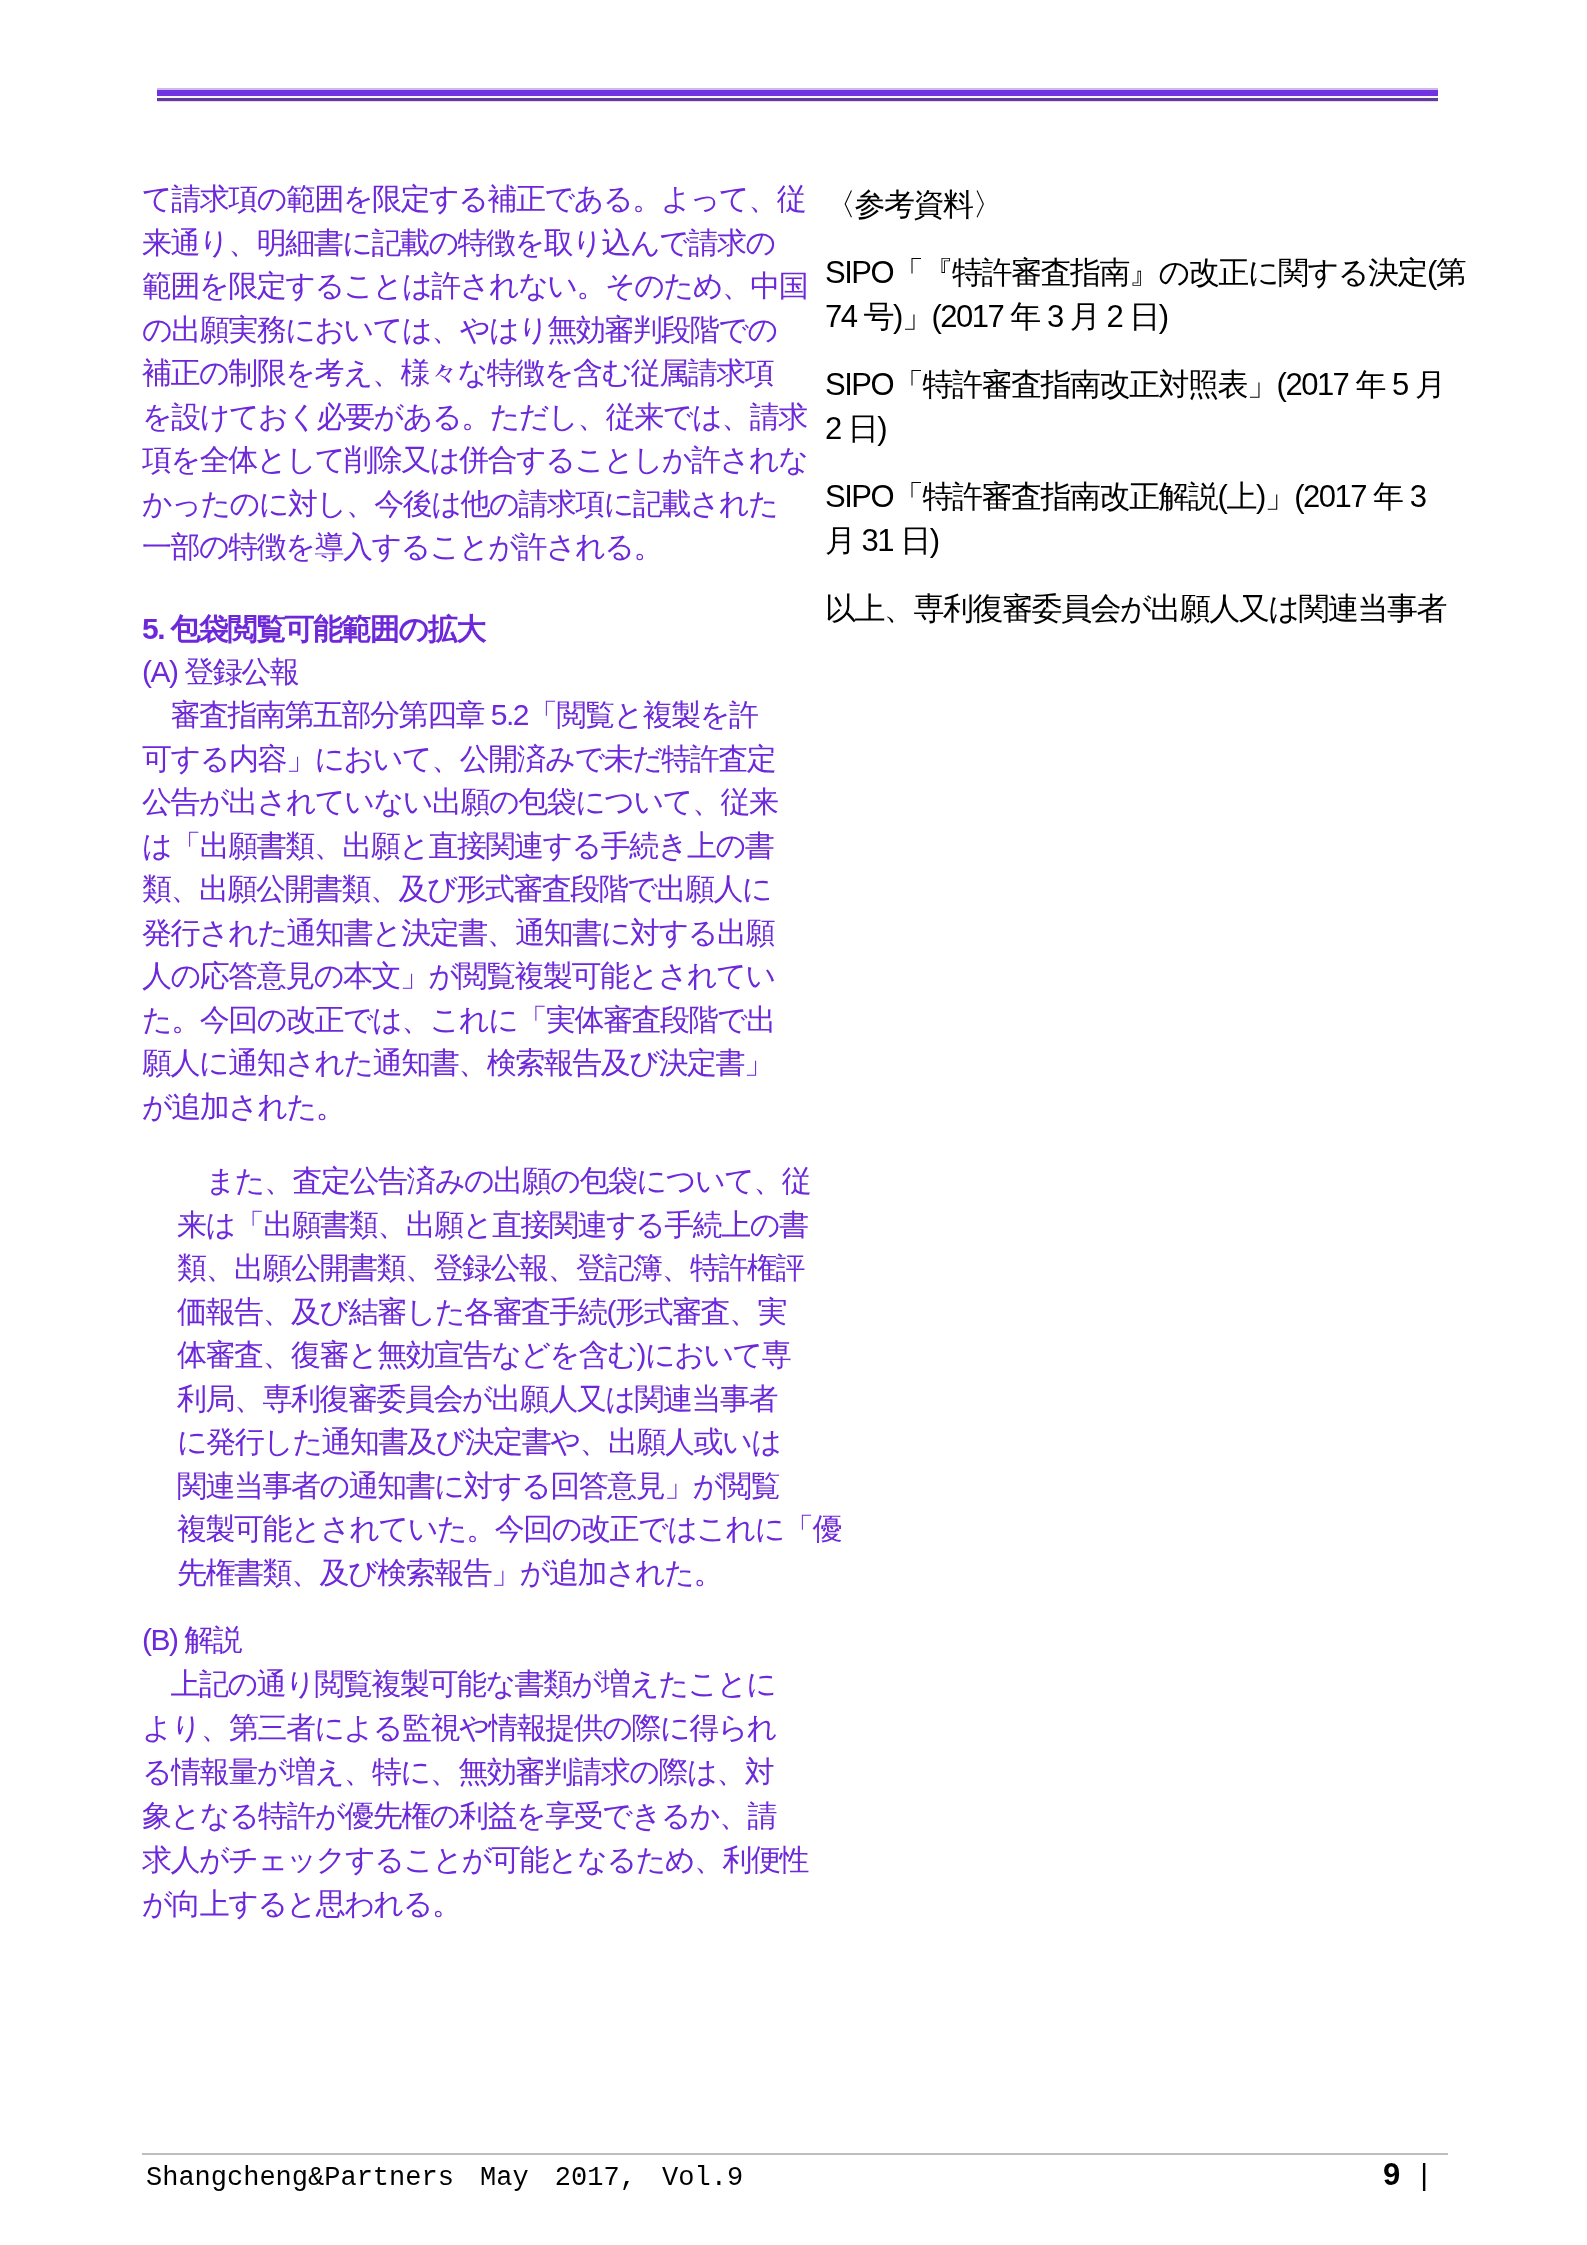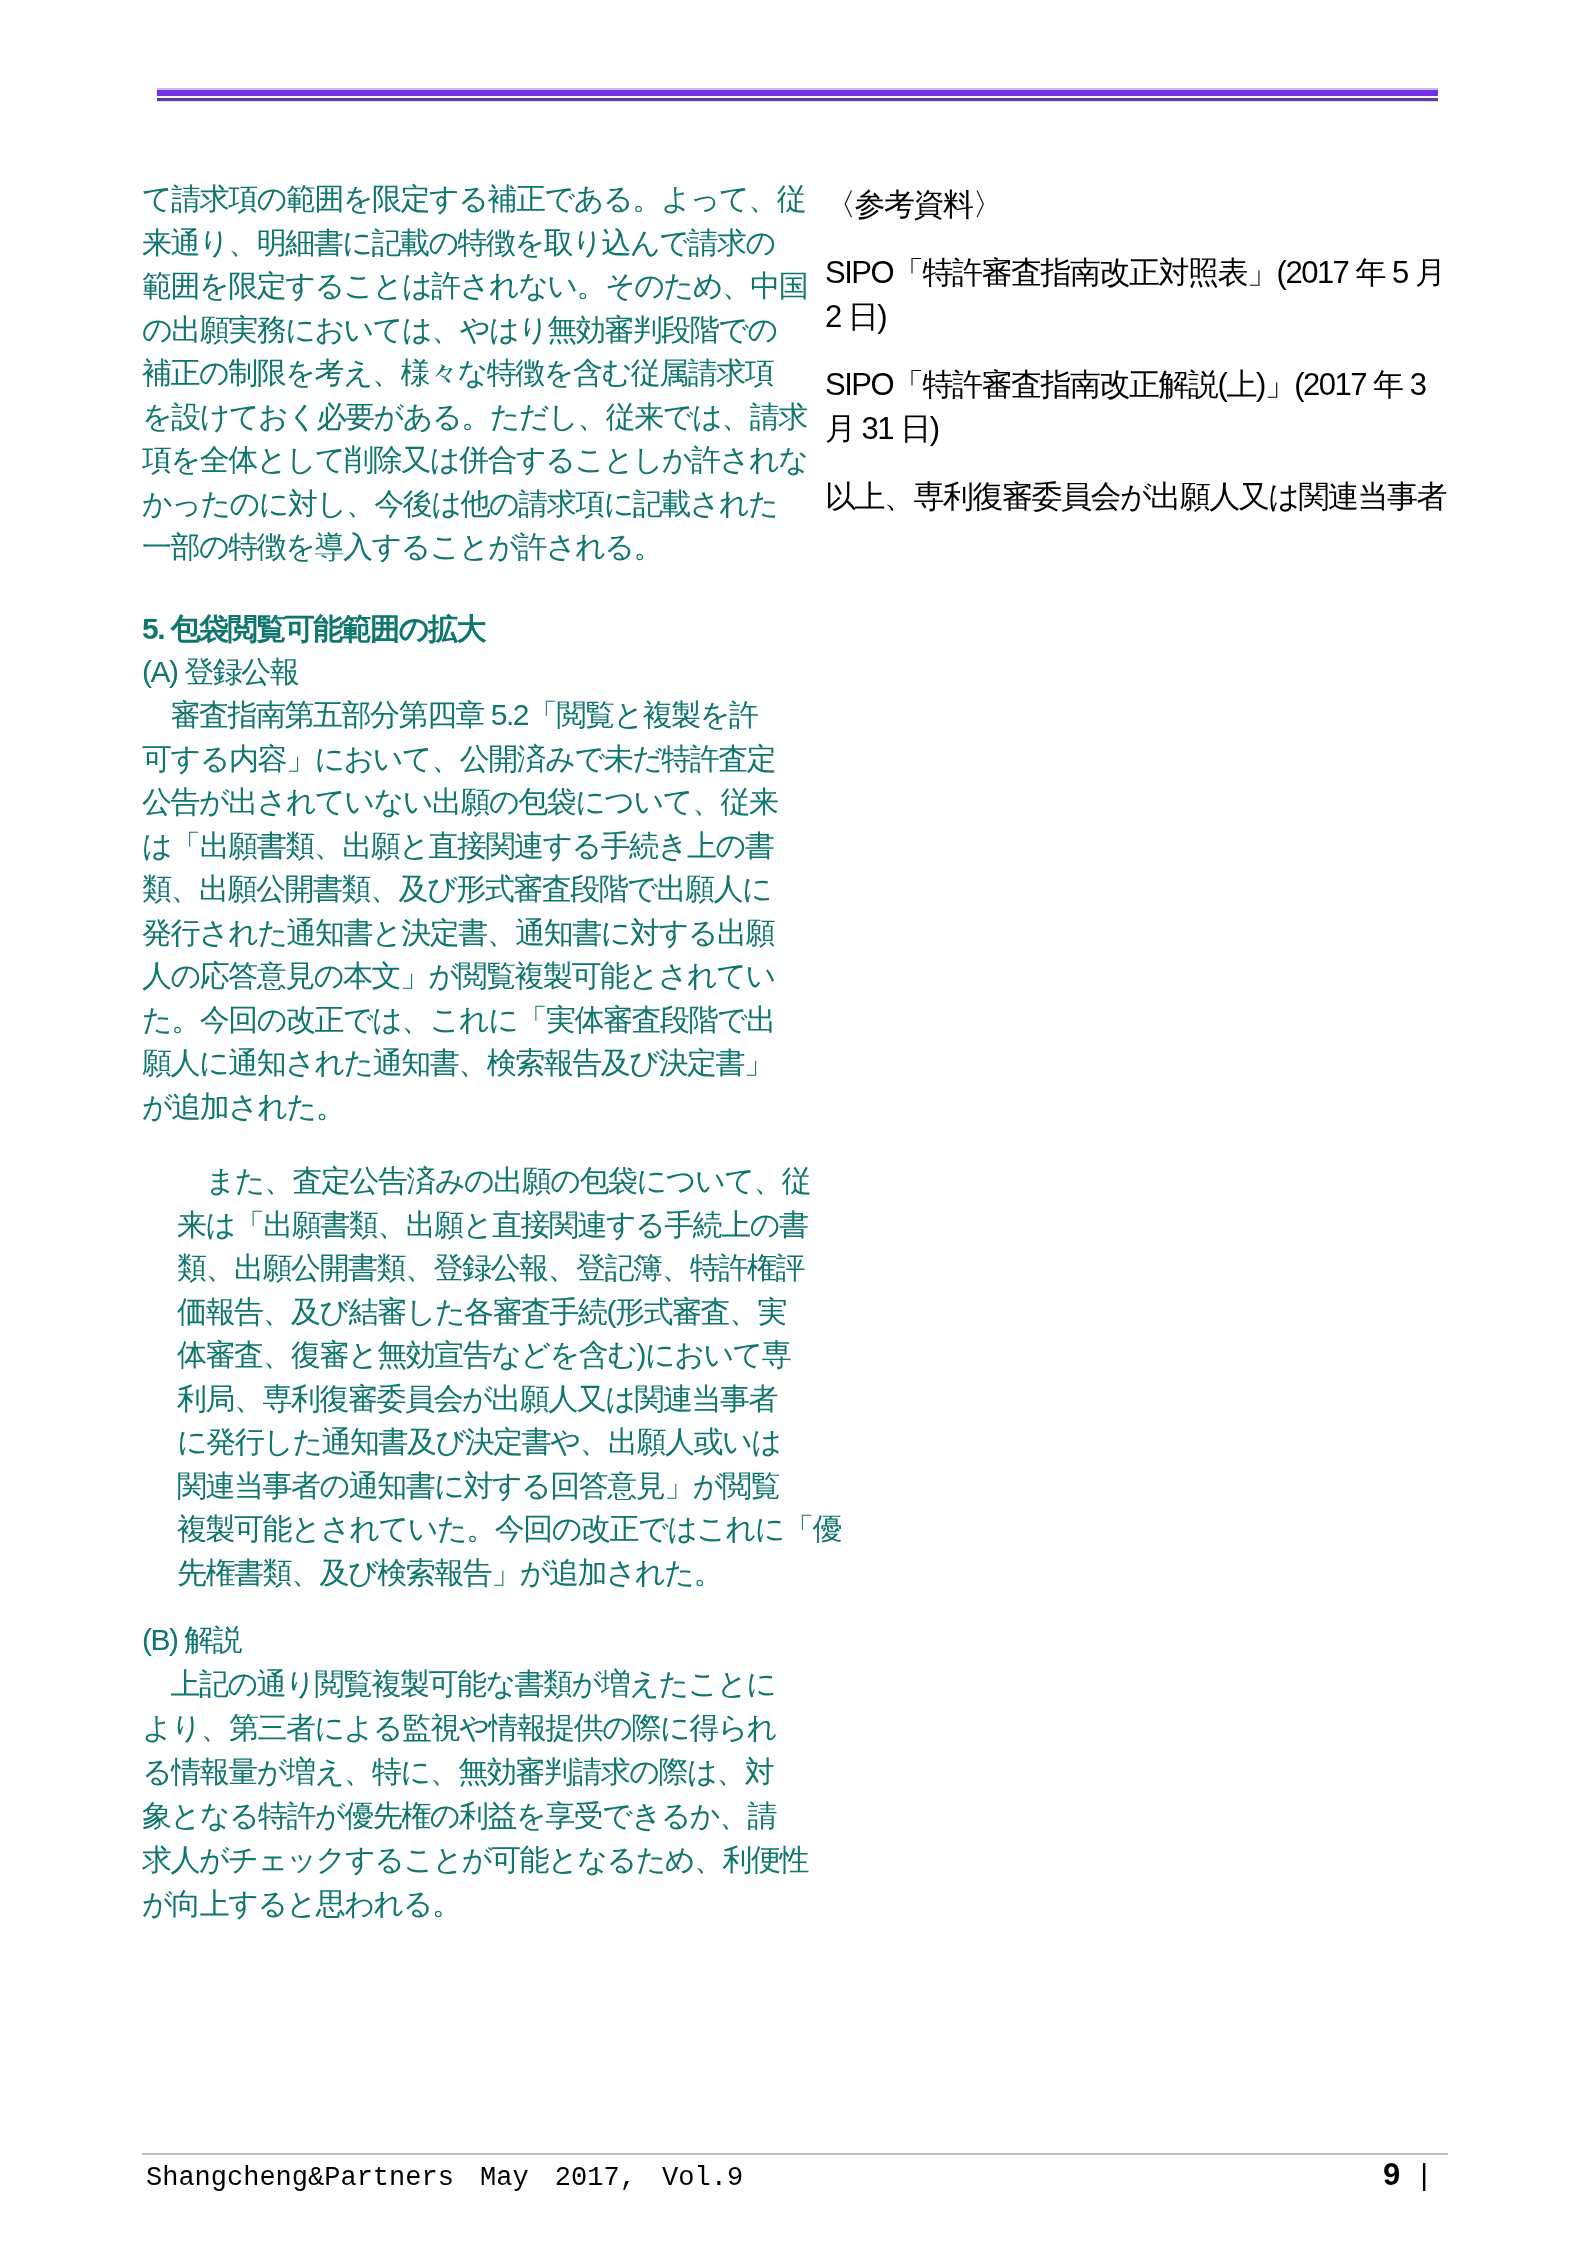--- a/index.html
+++ b/index.html
@@ -20,21 +20,21 @@
   .top-rule .bar-thin    { height: 3px; background: #5f3b9e; }
   .top-rule .edge-light2 { height: 1px; background: #e5dcf4; }
 
   
   .cjk {
     position: absolute;
     font-size: 30px;
     line-height: 43.5px;
     letter-spacing: -1.5px;
     white-space: pre;
-    color: #0f766e;
+    color: #6d28d9;
   }
   .cjk.bold { font-weight: 700; }
   .b-body { line-height: 44px; }
 
   .left-col  { left: 142px; }
   .right-col { position: absolute; left: 825px; top: 183px; width: 645px; }
   .right-col .ref-block { margin-bottom: 24px; }
   .right-col .cjk-flow {
     font-size: 31px;
     line-height: 44px;
@@ -114,20 +114,22 @@
 <div class="cjk b-body left-col" style="top:1662px;">　上記の通り閲覧複製可能な書類が増えたことに
 より、第三者による監視や情報提供の際に得られ
 る情報量が増え、特に、無効審判請求の際は、対
 象となる特許が優先権の利益を享受できるか、請
 求人がチェックすることが可能となるため、利便性
 が向上すると思われる。</div>
 
 <div class="right-col">
   <div class="cjk-flow ref-block">〈参考資料〉</div>
 
+  <div class="cjk-flow ref-block">SIPO「『特許審査指南』の改正に関する決定(第
+74 号)」(2017 年 3 月 2 日)</div>
 
   <div class="cjk-flow ref-block">SIPO「特許審査指南改正対照表」(2017 年 5 月
 2 日)</div>
 
   <div class="cjk-flow ref-block">SIPO「特許審査指南改正解説(上)」(2017 年 3
 月 31 日)</div>
 
   <div class="cjk-flow">以上、専利復審委員会が出願人又は関連当事者</div>
 </div>
 

